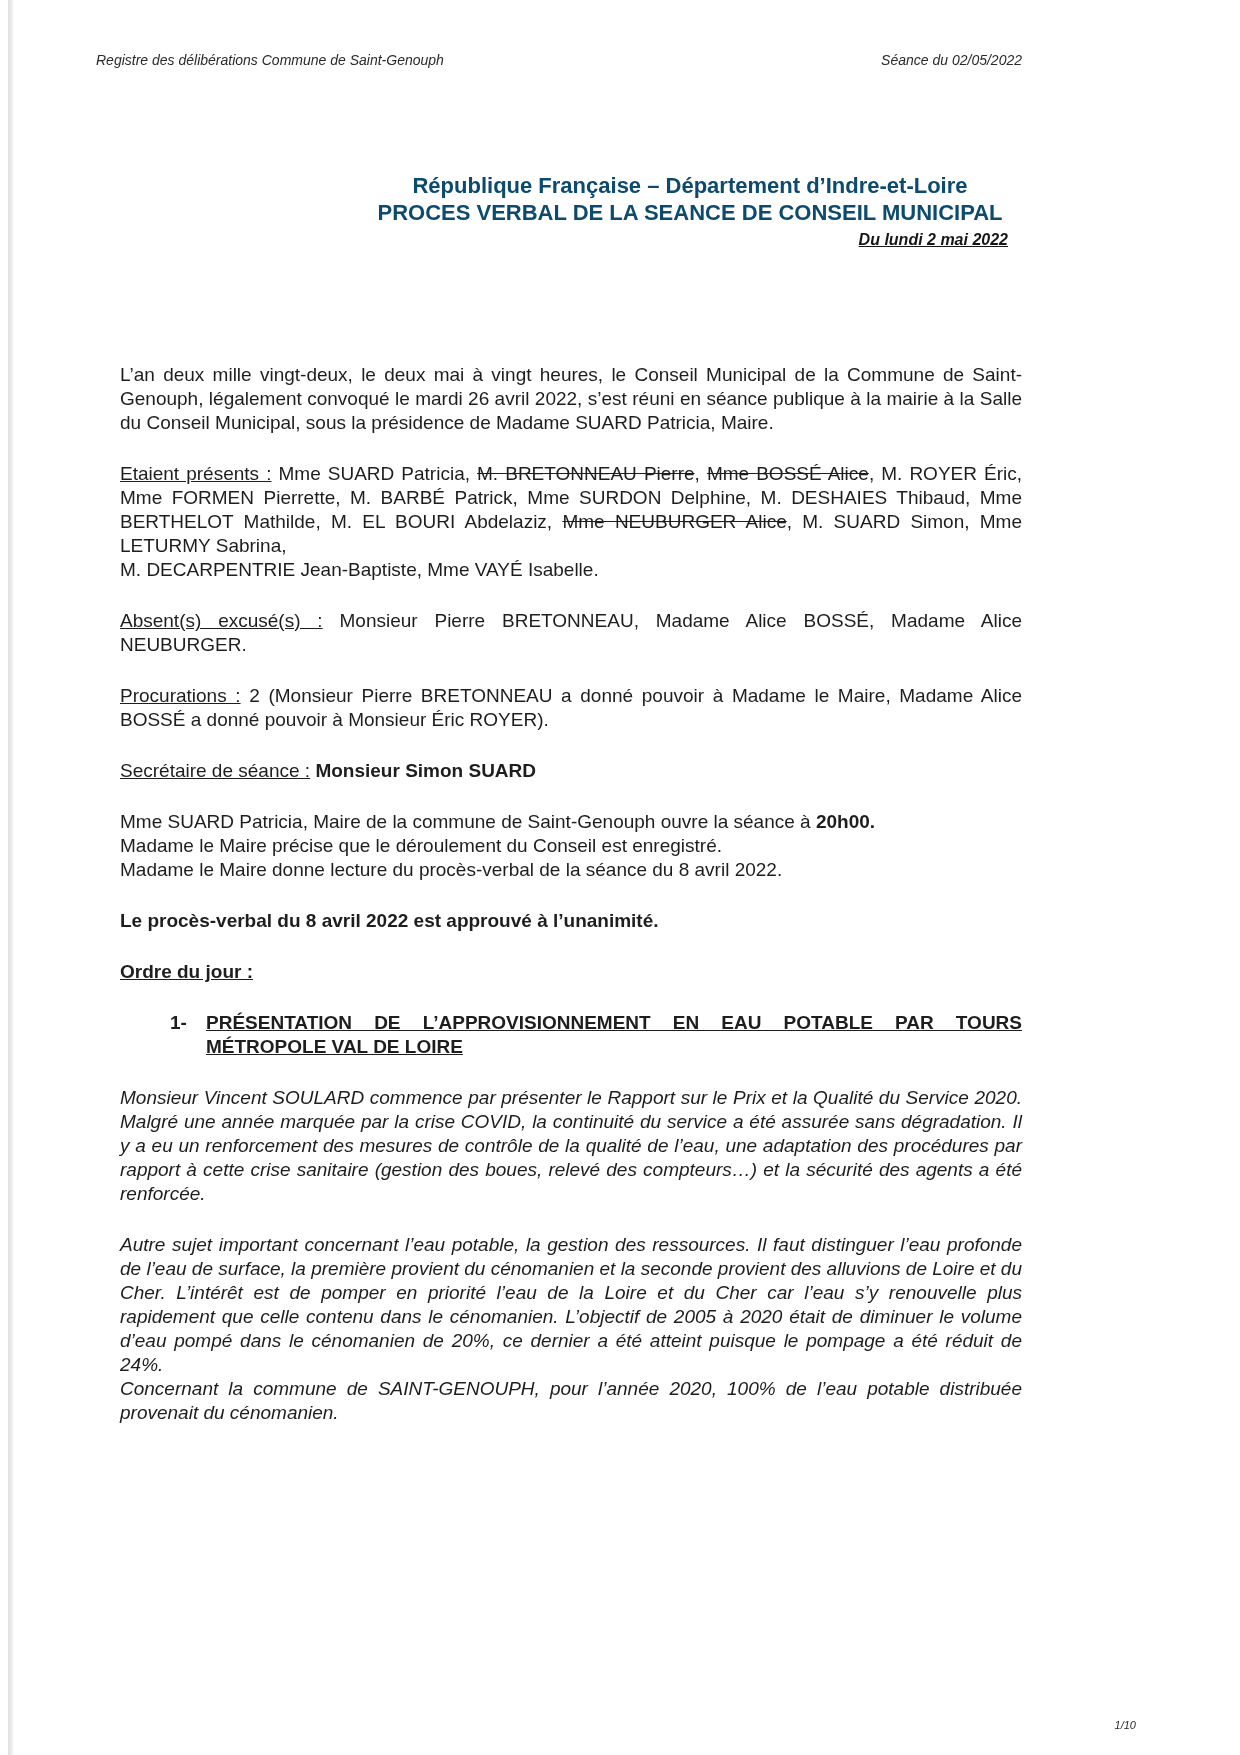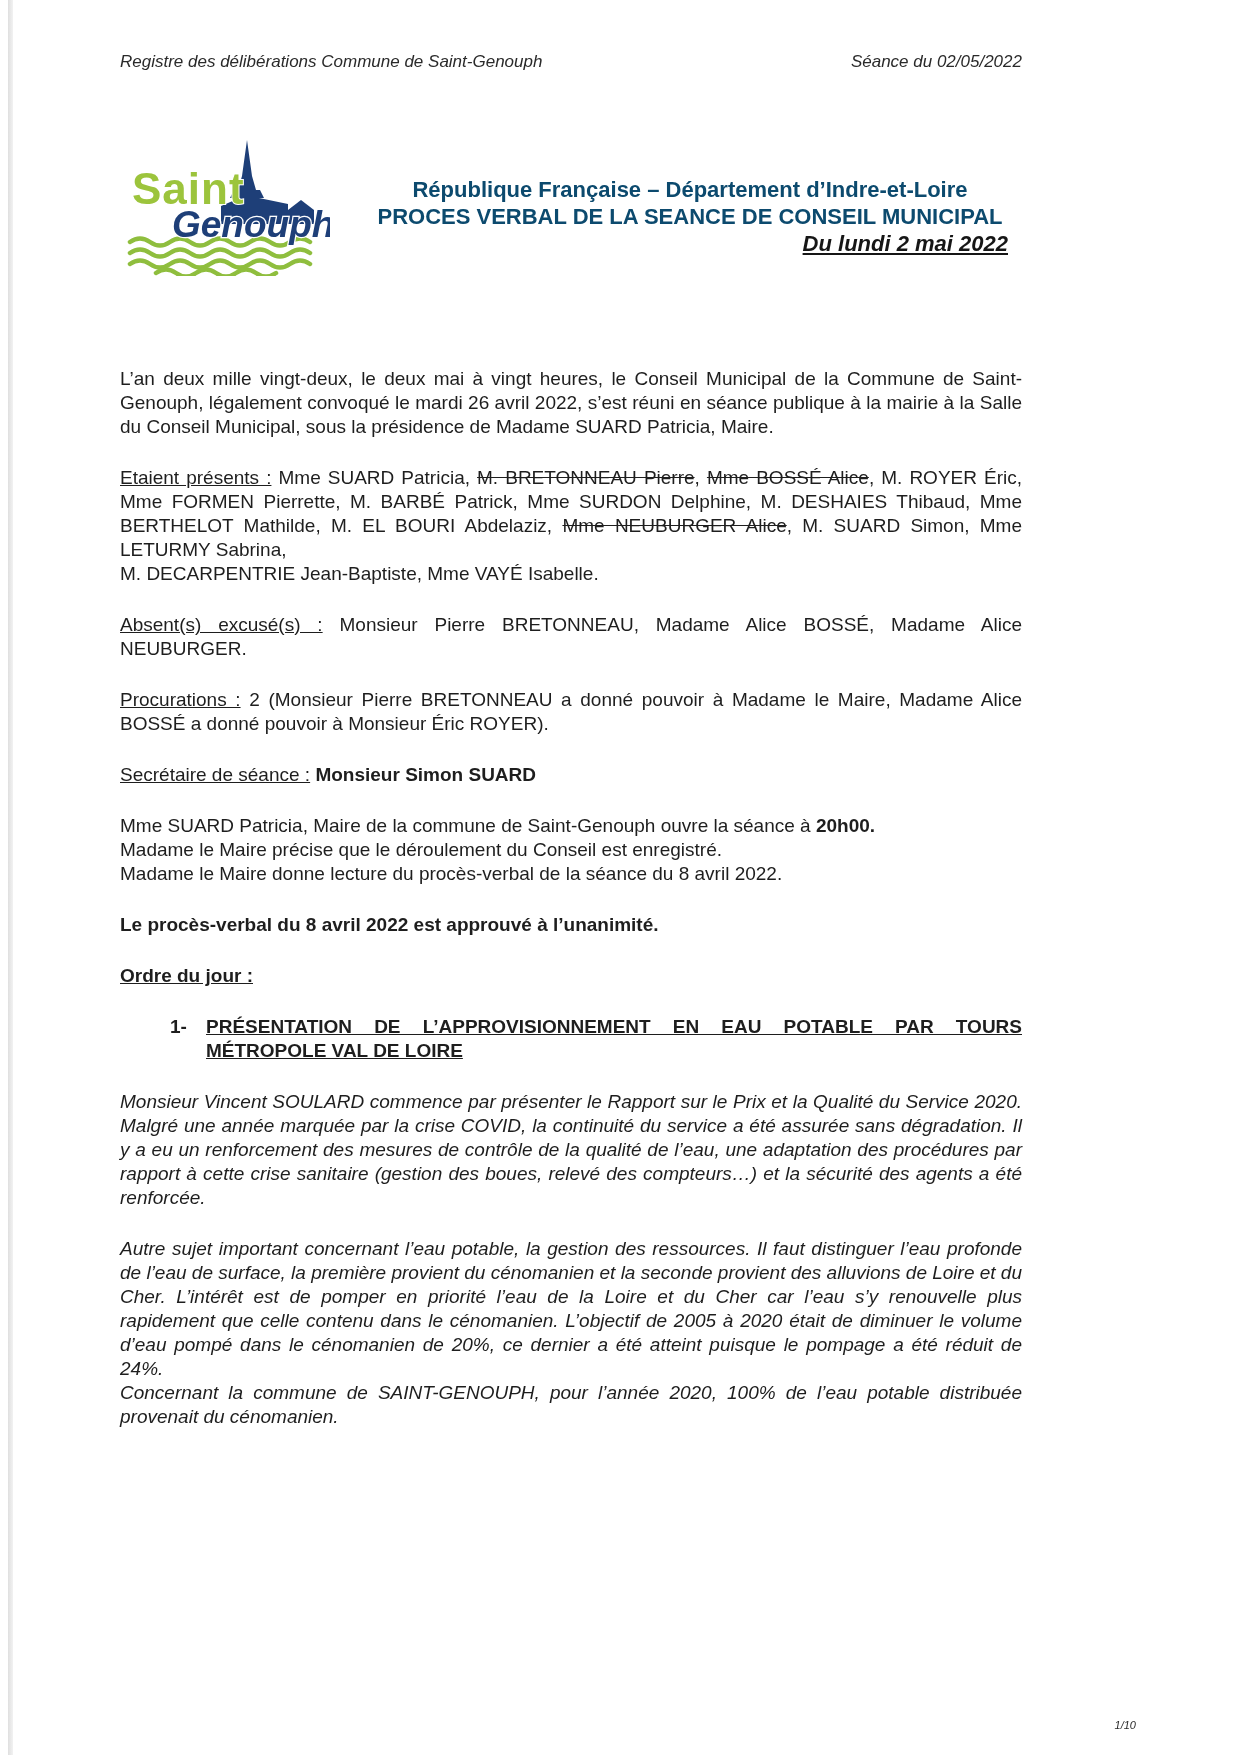--- a/index.html
+++ b/index.html
@@ -11,31 +11,31 @@
     font-family:"Liberation Sans",sans-serif;
     color:#1e1e1e;
   }
   .scan-edge{
     position:absolute;left:8px;top:0;bottom:0;width:5px;
     background:linear-gradient(to right,#d7d7d7,#efefef);
     opacity:.8;
   }
   .running-header{
     display:flex;justify-content:space-between;
-    padding:52px 218px 0 120px;
-    font-style:italic;font-size:17px;color:#2a2a2a;
+    padding:52px 218px 0 96px;
+    font-style:italic;font-size:14px;color:#2a2a2a;
   }
   .masthead{position:relative;height:226px;}
   .logo{position:absolute;left:126px;top:66px;width:204px;height:138px;}
   .title-block{position:absolute;left:358px;top:104px;width:664px;}
   .title-line1,.title-line2{
     text-align:center;font-weight:bold;font-size:22px;line-height:27px;color:#0c4a6e;
   }
   .title-line3{
-    text-align:right;font-weight:bold;font-style:italic;font-size:22px;line-height:27px;
+    text-align:right;font-weight:bold;font-style:italic;font-size:16px;line-height:27px;
     padding-right:14px;color:#161616;
   }
   .title-line3 span{text-decoration:underline;}
   .doc-body{padding:69px 218px 0 120px;font-size:19px;line-height:24px;}
   .para{text-align:justify;margin:0 0 27px 0;}
   .para.italic{font-style:italic;}
   .run-b{font-weight:bold;}
   .run-u{text-decoration:underline;}
   .run-s{text-decoration:line-through;}
   .list-item{display:flex;padding-left:50px;}
@@ -51,43 +51,20 @@
 
 <div class="sheet">
   <div class="scan-edge"></div>
 
   <div class="running-header">
     <span>Registre des délibérations Commune de Saint-Genouph</span>
     <span>Séance du 02/05/2022</span>
   </div>
 
   <div class="masthead">
-    <div class="logo">
-      <svg width="204" height="138" viewBox="0 0 204 138" xmlns="http://www.w3.org/2000/svg">
-
-        <g stroke="#8fbe3e" stroke-width="4.5" fill="none" stroke-linecap="round">
-          <path d="M4,104 q10,-7 20,0 t20,0 t20,0 t20,0 t20,0 t20,0 t20,0 t20,0 t20,0"></path>
-          <path d="M4,115 q10,-7 20,0 t20,0 t20,0 t20,0 t20,0 t20,0 t20,0 t20,0 t20,0"></path>
-          <path d="M4,126 q10,-7 20,0 t20,0 t20,0 t20,0 t20,0 t20,0 t20,0 t20,0 t20,0"></path>
-          <path d="M30,135 q10,-7 20,0 t20,0 t20,0 t20,0 t20,0 t20,0"></path>
-        </g>
-
-        <g fill="#1e3f78">
-          <polygon points="121,2 126,38 130,52 112,52 116,38"></polygon>
-          <polygon points="108,52 134,52 138,60 104,60"></polygon>
-          <rect x="109" y="60" width="24" height="26"></rect>
-          <polygon points="95,68 109,62 109,86 95,86"></polygon>
-          <polygon points="133,60 162,66 162,86 133,86"></polygon>
-          <polygon points="162,72 175,62 188,72 188,86 162,86"></polygon>
-        </g>
-
-        <text x="6" y="66" font-family="Liberation Sans, sans-serif" font-weight="bold" font-size="44" letter-spacing="1" fill="#9cc43c" stroke="#ffffff" stroke-width="2" paint-order="stroke">Saint</text>
-        <text x="46" y="99" font-family="Liberation Sans, sans-serif" font-weight="bold" font-style="italic" font-size="37" fill="#1e3f78" stroke="#ffffff" stroke-width="2.5" paint-order="stroke">Genouph</text>
-      </svg>
-    </div>
 
     <div class="title-block">
       <div class="title-line1">République Française – Département d’Indre-et-Loire</div>
       <div class="title-line2">PROCES VERBAL DE LA SEANCE DE CONSEIL MUNICIPAL</div>
       <div class="title-line3"><span>Du lundi 2 mai 2022</span></div>
     </div>
   </div>
 
   <div class="doc-body">
       <div class="para"><span class="">L’an deux mille vingt-deux, le deux mai à vingt heures, le Conseil Municipal de la Commune de Saint-Genouph, légalement convoqué le mardi 26 avril 2022, s’est réuni en séance publique à la mairie à la Salle du Conseil Municipal, sous la présidence de Madame SUARD Patricia, Maire.</span></div>

